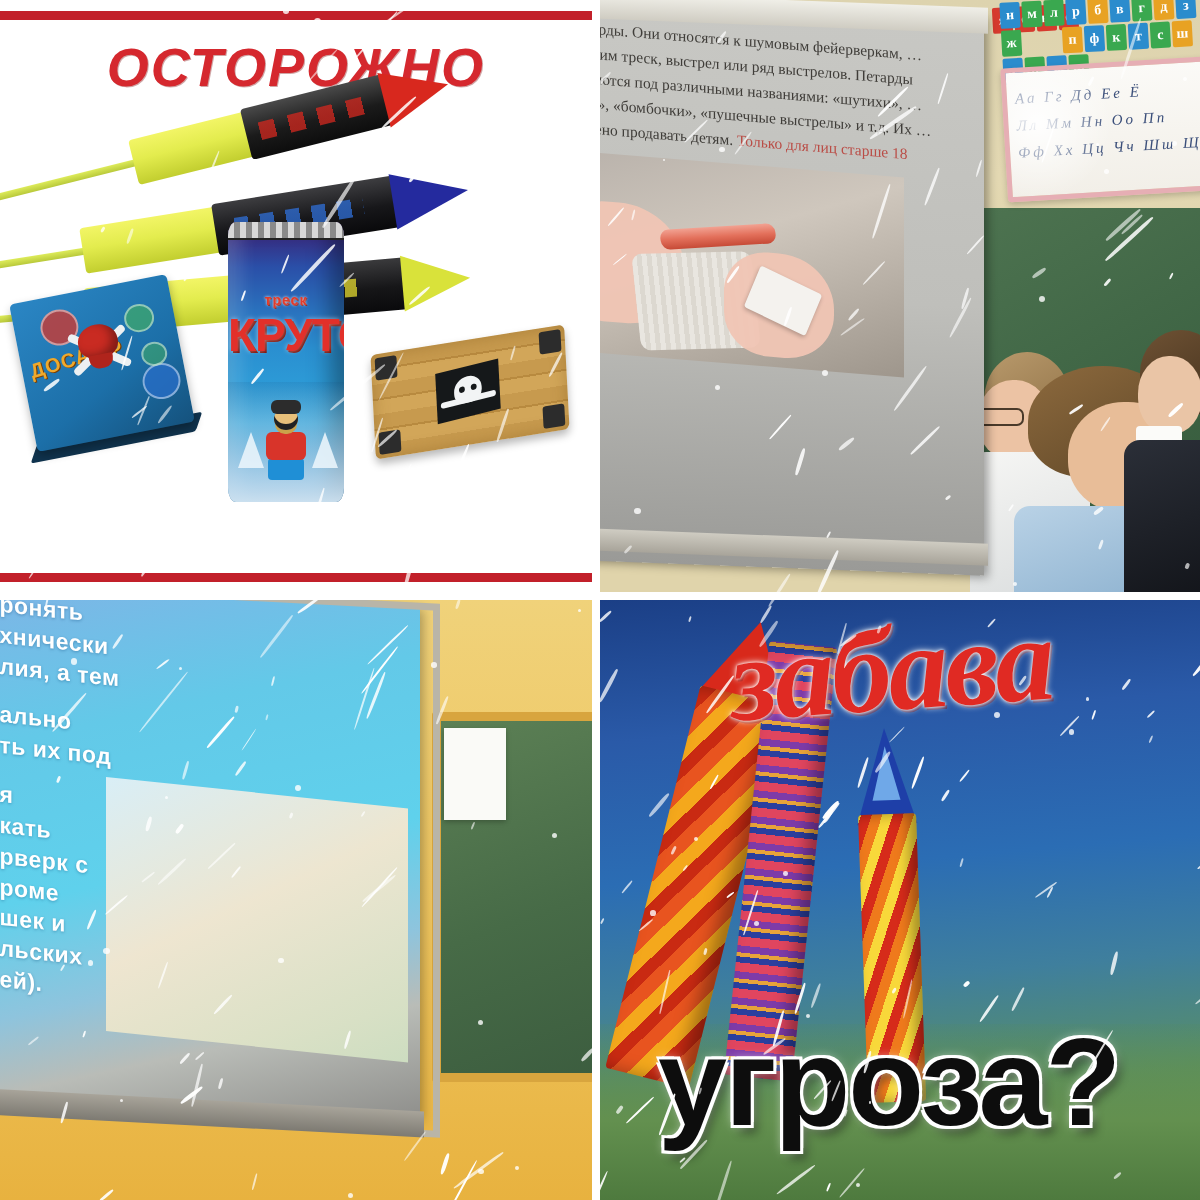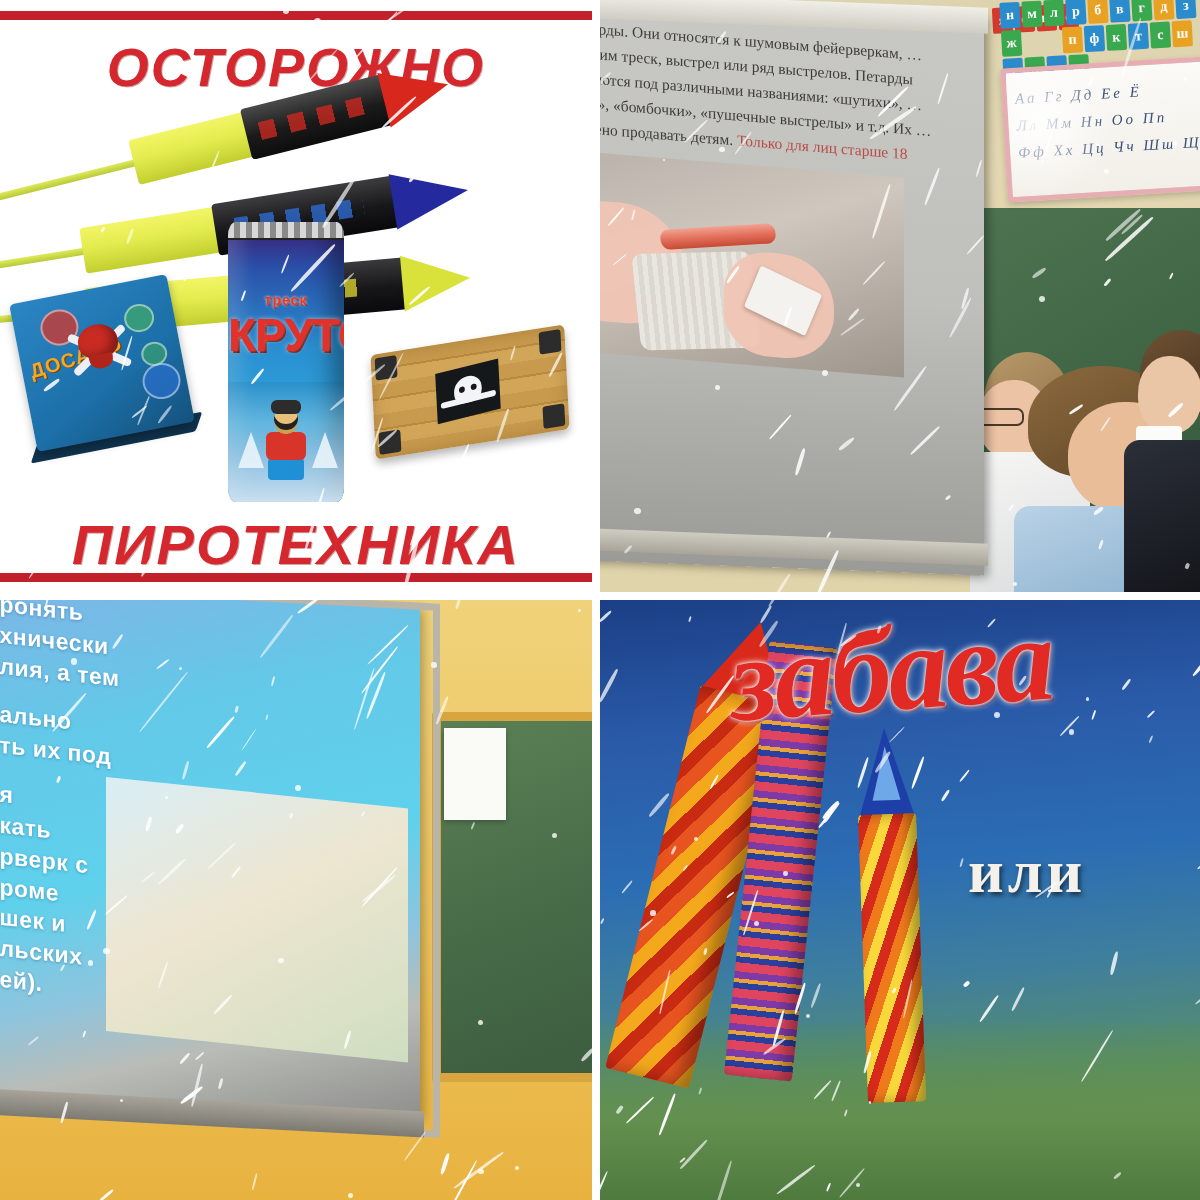--- a/index.html
+++ b/index.html
@@ -287,21 +287,20 @@
           <div class="man-legs"></div>
           <div class="man-body"></div>
           <div class="man-beard"></div>
           <div class="man-head"></div>
           <div class="man-hat"></div>
         </div>
         <div class="can-fon">треск</div>
         <div class="can-kr">КРУТО</div>
       </div>
 
-      <div class="ptitle t2">ПИРОТЕХНИКА</div>
     </div>
   </div>
 
   <div class="panel p-tr">
     <div class="wall"></div>
     <div class="chalkboard"></div>
 
     <div class="alpha-red">
       <div class="al-cell" style="background:#d63a2e;">я</div>
       <div class="al-cell" style="background:#d63a2e;">ё</div>
@@ -416,21 +415,21 @@
     <div class="fw fw2">
       <div class="fw-tube"></div>
     </div>
     <div class="fw fw3">
       <div class="fw-cone"></div>
       <div class="fw-cone-hi"></div>
       <div class="fw-tube"></div>
     </div>
 
     <div class="zabava">забава</div>
-    <div class="ili">или</div>
+    <div class="ugroza">угроза?</div>
   </div>
 
   <div id="scratch">
       <div class="scr" style="left:583.4px;top:1185.9px;width:34.9px;height:2.2px;opacity:0.91;transform:rotate(-66.4deg);"></div>
       <div class="scr" style="left:1181.9px;top:649.6px;width:62.6px;height:3.5px;opacity:0.96;transform:rotate(-49.6deg);"></div>
       <div class="scr" style="left:221.3px;top:39.6px;width:26.1px;height:2.5px;opacity:0.76;transform:rotate(-70.8deg);"></div>
       <div class="scr" style="left:824.4px;top:1186.2px;width:9.3px;height:2.1px;opacity:1.00;transform:rotate(-68.6deg);"></div>
       <div class="scr" style="left:433.6px;top:1161.6px;width:21.8px;height:3.8px;opacity:0.96;transform:rotate(-71.8deg);"></div>
       <div class="scr" style="left:694.6px;top:1185.7px;width:55.7px;height:3.2px;opacity:0.56;transform:rotate(-72.4deg);"></div>
       <div class="scr" style="left:727.0px;top:911.8px;width:46.8px;height:1.5px;opacity:0.85;transform:rotate(-72.5deg);"></div>

